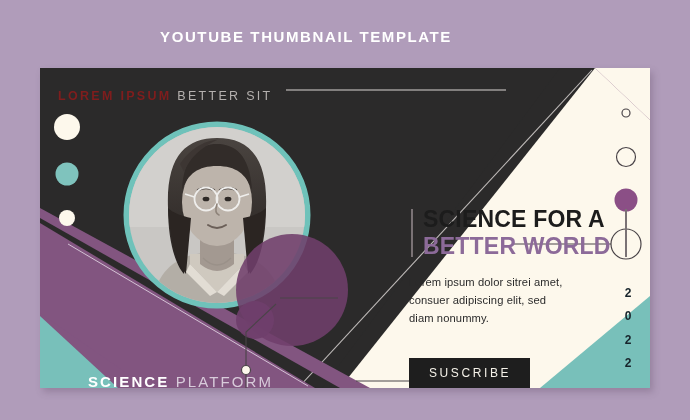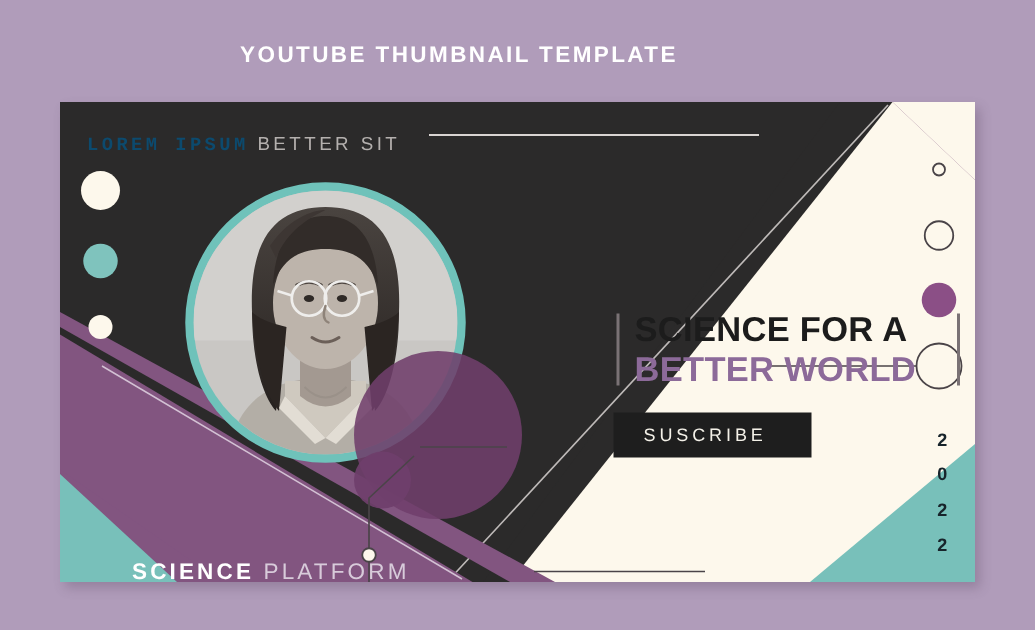--- a/index.html
+++ b/index.html
@@ -46,35 +46,35 @@
   
   #kicker {
     position: absolute;
     left: 18px;
     top: 21px;
     font-size: 12.5px;
     letter-spacing: 2.3px;
     white-space: nowrap;
     z-index: 6;
   }
-  #kicker .strong { color: #0c4a6e; font-weight: bold; font-family: Liberation Mono, monospace; }
+  #kicker .strong { color: #7f1d1d; font-weight: bold; }
   #kicker .light  { color: #b4b0ae; font-weight: normal; }
 
   
   #copy {
     position: absolute;
     left: 369px;
     top: 138px;
     width: 215px;
     z-index: 7;
   }
   #headline-wrap {
     position: relative;
     padding-left: 14px;
-    padding-right: 29px;
+    padding-right: 16px;
     display: inline-block;
   }
   #headline-wrap:before,
   #headline-wrap:after {
     content: "";
     position: absolute;
     top: 3px;
     bottom: 3px;
     width: 1.5px;
     background: #7a7275;
@@ -99,28 +99,28 @@
   }
   #body-copy {
     margin-top: 13px;
     font-size: 11.2px;
     line-height: 1.62;
     color: #2b2b2b;
     width: 160px;
     letter-spacing: 0.1px;
   }
   #cta {
-    margin-top: 15px;
+    margin-top: 31px;
     display: inline-block;
     background: #1e1e1e;
     color: #f4f1e8;
     font-size: 12px;
     font-weight: normal;
     letter-spacing: 2.6px;
-    padding: 8px 30px 8px 20px;
+    padding: 8px 19px 8px 20px;
     border: none;
     cursor: pointer;
     font-family: "Liberation Sans", sans-serif;
   }
 
   
   #brand {
     position: absolute;
     left: 48px;
     top: 305px;
@@ -273,20 +273,21 @@
   <div id="kicker">
     <span class="strong">LOREM IPSUM</span>
     <span class="light">BETTER SIT</span>
   </div>
 
   <div id="copy">
     <div id="headline-wrap">
       <div id="headline1">SCIENCE FOR A</div>
       <div id="headline2">BETTER WORLD</div>
     </div>
+    <div id="body-copy">Lorem ipsum dolor sitrei amet, consuer adipiscing elit, sed diam nonummy.</div>
     <button id="cta">SUSCRIBE</button>
   </div>
 
   <div id="brand">
     <span class="strong">SCIENCE</span>
     <span class="light">PLATFORM</span>
   </div>
 
   <div id="year">
     <div>2</div>

